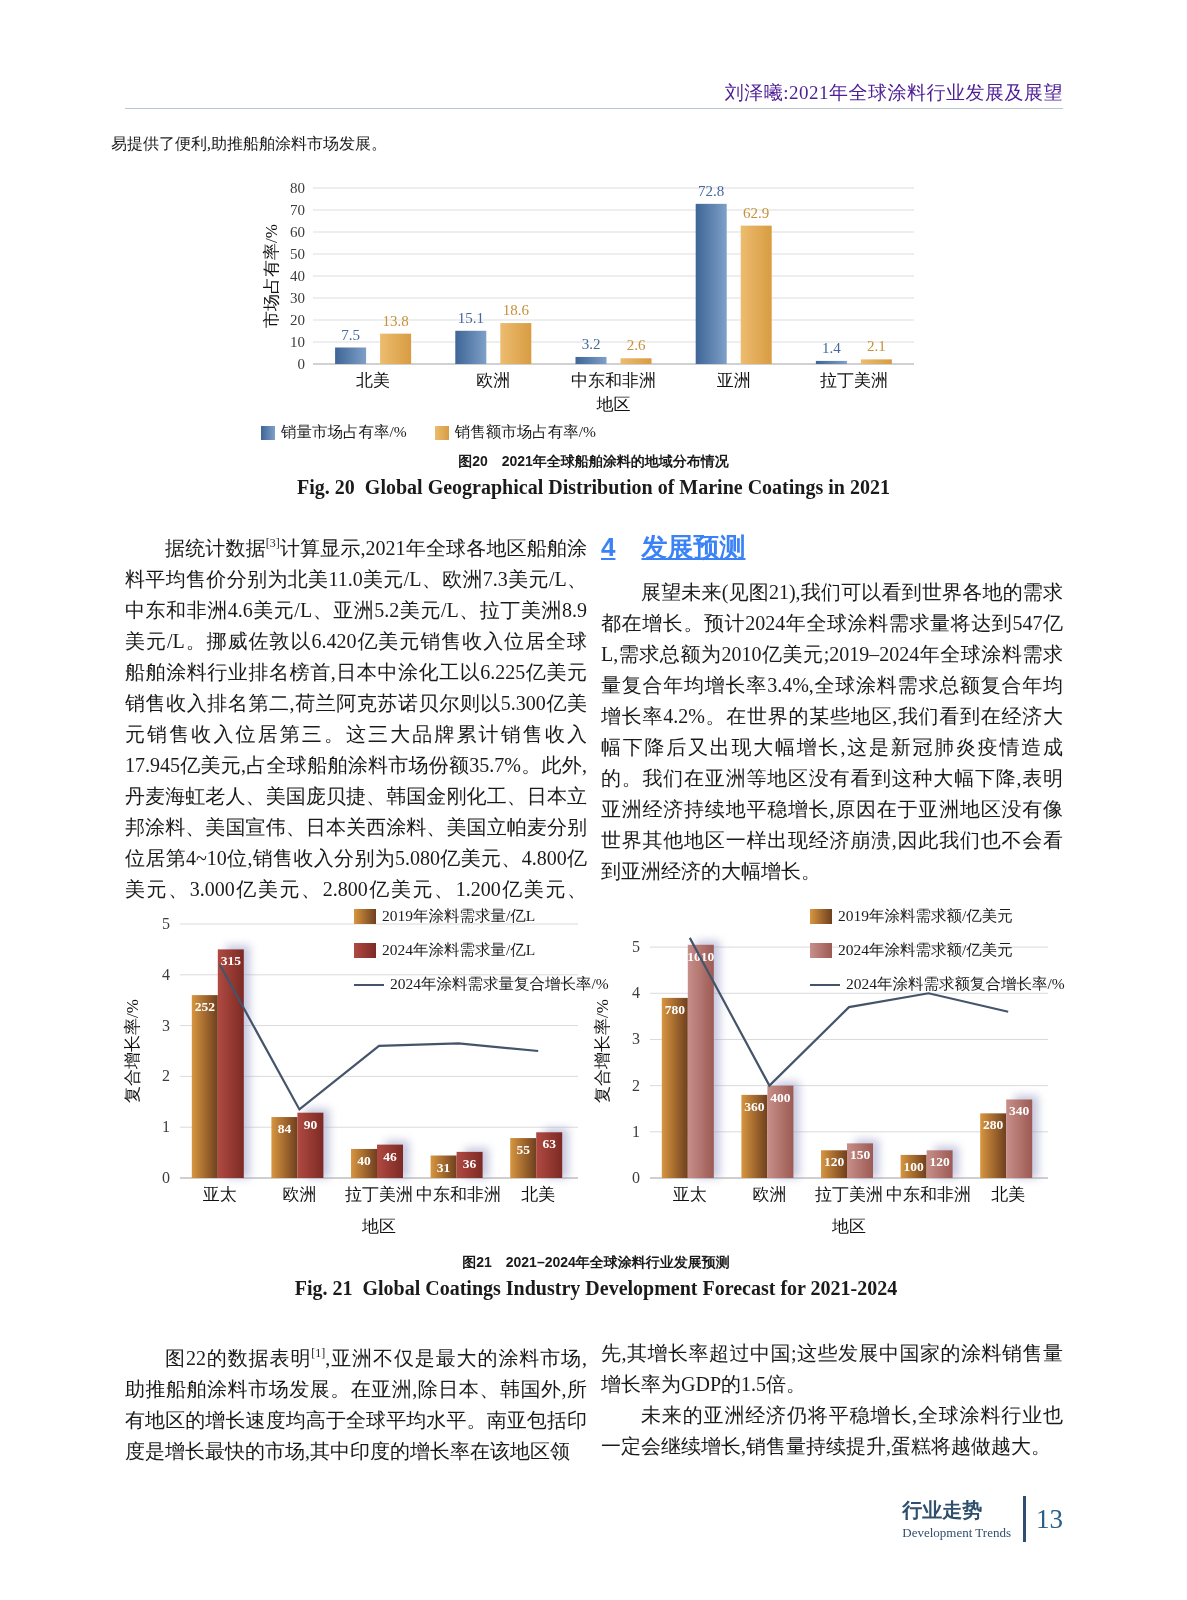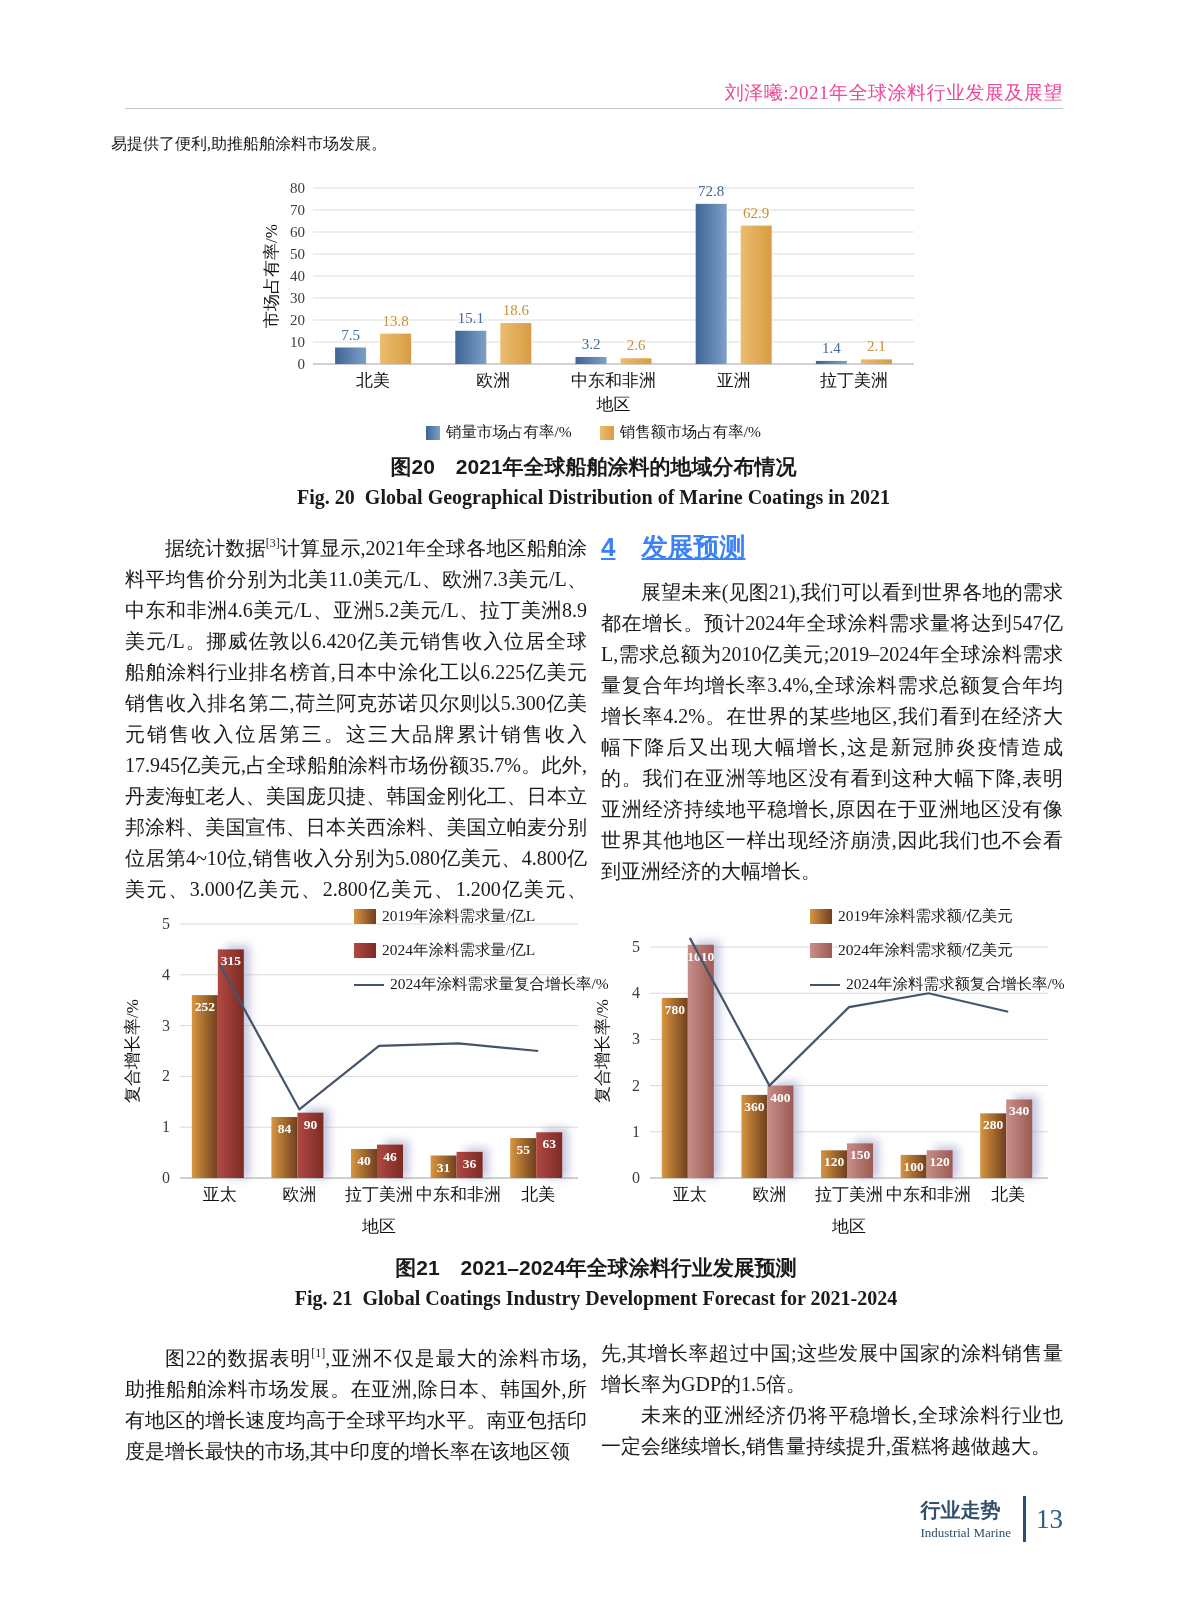--- a/index.html
+++ b/index.html
@@ -7,26 +7,26 @@
   .page {
     position:relative; width:1187px; height:1600px; background:#ffffff;
     font-family:"Liberation Serif", serif; color:#1a1a1a; overflow:hidden;
   }
   .header-title { position:absolute; top:80px; right:124px; font-size:19px; color:#64788a; letter-spacing:.5px; }
   .header-rule  { position:absolute; top:108px; left:125px; right:124px; height:1px; background:#bcc6cd; }
   .intro { position:absolute; top:134px; left:111px; font-size:16px; }
 
   .fig20-block { position:absolute; top:170px; left:0; width:100%; }
   .chart-center { display:flex; justify-content:center; }
-  .f20-legend { display:flex; justify-content:center; gap:28px; font-size:15.5px; margin-top:2px; }
+  .f20-legend { display:flex; gap:28px; font-size:15.5px; margin-top:2px; }
   .leg-item { display:inline-flex; align-items:center; gap:6px; white-space:nowrap; }
   .sw  { width:14px; height:14px; display:inline-block; }
   .sw2 { width:22px; height:15px; display:inline-block; }
   .swline { width:30px; height:2px; display:inline-block; }
-  .caption-zh { font-family:"Liberation Sans", sans-serif; font-weight:bold; font-size:21px; margin-top:10px; text-align:center; white-space:pre-wrap; }
+  .caption-zh { font-family:"Liberation Sans", sans-serif; font-weight:bold; font-size:14px; margin-top:10px; text-align:center; white-space:pre-wrap; }
   .caption-en { font-weight:bold; font-size:20px; margin-top:5px; text-align:center; white-space:pre-wrap; }
 
   .columns { position:absolute; left:125px; width:938px; display:flex; gap:14px; }
   .cols-top { top:528px; height:376px; overflow:hidden; }
   .col { width:462px; }
   .col p { font-size:20px; line-height:31px; text-align:justify; }
   .indent { text-indent:2em; }
   sup { font-size:12px; }
   .sec-head { font-family:"Liberation Sans", sans-serif; font-size:26px; font-weight:bold; margin:2px 0 12px 0; }
   .sec-head .num { margin-right:26px; }
@@ -52,21 +52,21 @@
   .cat    { font-size:17px; fill:#111111; }
   .ylab, .xlab { font-size:17px; fill:#111111; }
   .vlab20 { font-size:15px; }
   .vlab21 { font-size:13.5px; fill:#ffffff; font-weight:bold; text-anchor:middle; }
 </style>
 </head>
 <body>
 
 <div class="page">
 
-  <div class="header-title" style="color: #ec4899;">刘泽曦:2021年全球涂料行业发展及展望</div>
+  <div class="header-title" style="color: #4c1d95;">刘泽曦:2021年全球涂料行业发展及展望</div>
   <div class="header-rule"></div>
 
   <p class="intro">易提供了便利,助推船舶涂料市场发展。</p>
 
   <div class="fig20-block">
     <div class="chart-center" id="fig20-mount">
         <div><svg width="665" height="246">
             <defs>
               <linearGradient id="f20g0" x1="0" y1="0" x2="1" y2="0">
                 <stop offset="0%" stop-color="#3e6596"></stop>
@@ -306,19 +306,19 @@
     </div>
     <div class="col">
       <p>先,其增长率超过中国;这些发展中国家的涂料销售量增长率为GDP的1.5倍。</p>
       <p class="indent">未来的亚洲经济仍将平稳增长,全球涂料行业也一定会继续增长,销售量持续提升,蛋糕将越做越大。</p>
     </div>
   </div>
 
   <div class="footer">
     <div class="stack">
       <span class="zh" id="footer-zh" style="color: rgb(47, 79, 110);">行业走势</span>
-      <span class="en" id="footer-en" style="color: rgb(47, 79, 110);">Industrial Marine</span>
+      <span class="en" id="footer-en" style="color: rgb(47, 79, 110);">Development Trends</span>
     </div>
     <span class="bar" id="footer-bar" style="background: rgb(47, 79, 110);"></span>
     <span class="num" id="footer-num" style="color: rgb(42, 95, 138);">13</span>
   </div>
 
 </div>
 
 </body></html>

